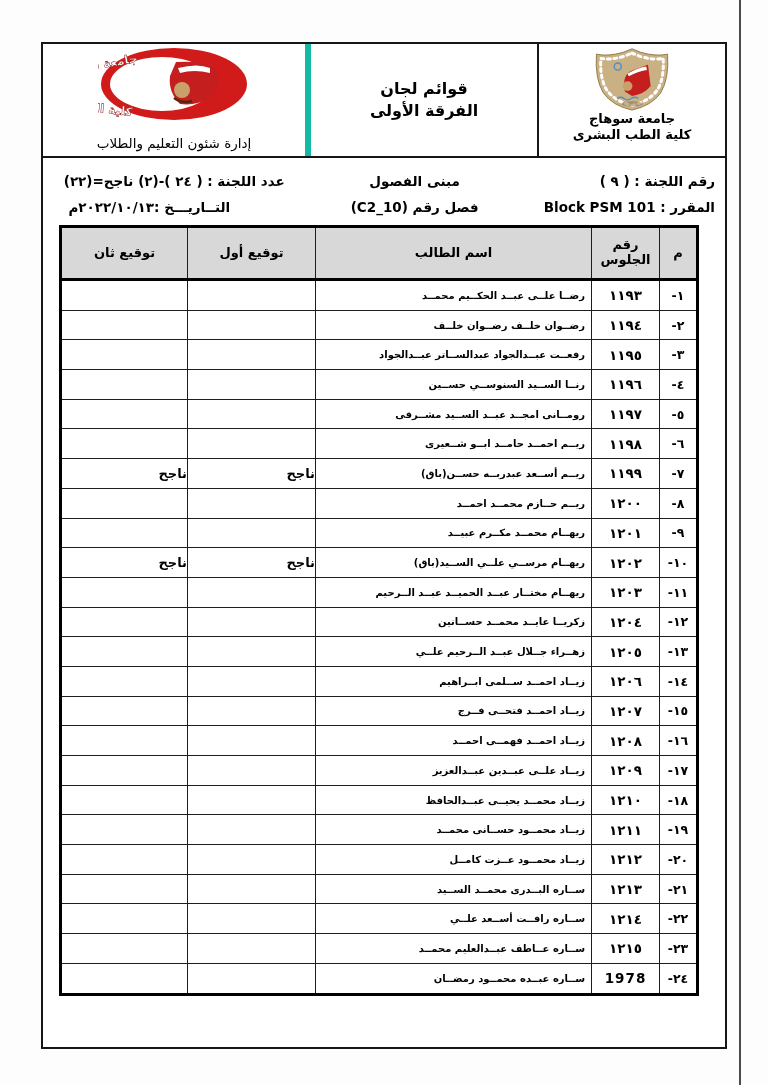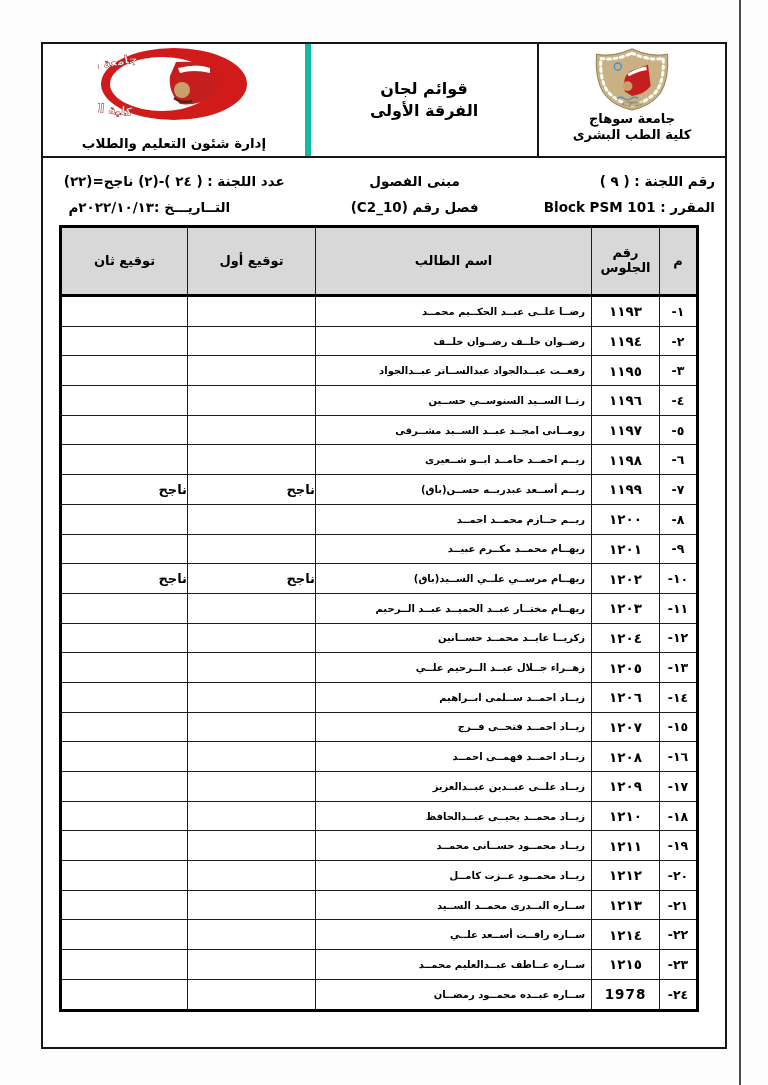--- a/index.html
+++ b/index.html
@@ -33,21 +33,21 @@
     font-weight:bold;
   }
   .hcell-dept{
     width:262px;
     display:flex;flex-direction:column;align-items:center;justify-content:space-between;
     padding:2px 0 5px;
   }
   .title-line{font-size:16px;font-weight:bold;line-height:22px;}
   .title-line.year{font-size:15px;}
   .uni-text{font-size:13px;font-weight:bold;line-height:16px;text-align:center;}
-  .dept-text{font-size:13.5px;font-weight:bold;line-height:16px;text-align:center;}
+  .dept-text{font-size:13.5px;font-weight:normal;line-height:16px;text-align:center;}
 
   
   .info{
     direction:rtl;display:flex;
     padding:10px 10px 0 16px;
     font-weight:bold;font-size:13.5px;line-height:26px;
   }
   .info-col{box-sizing:border-box;}
   .info-right{width:31%;text-align:right;}
   .info-center{width:31%;text-align:center;}
@@ -56,21 +56,21 @@
 
   
   table.roster{
     direction:rtl;border-collapse:collapse;table-layout:fixed;
     width:637px;margin:5px 26px 0 auto;
     border:3px solid #000;
   }
   .roster th{
     background:#d8d8d8;border:1px solid #1d1d1d;
     font-size:13px;font-weight:bold;height:34px;line-height:1.15;
-    padding:16px 2px;text-align:center;vertical-align:middle;
+    padding:8px 2px;text-align:center;vertical-align:middle;
   }
   .roster thead tr{border-bottom:3px solid #000;}
   .roster td{
     border:1px solid #1d1d1d;height:28.7px;padding:0;
     vertical-align:middle;font-weight:bold;
   }
   .roster td.col-index{text-align:center;font-size:12.5px;}
   .roster td.col-seat{text-align:center;font-size:13.5px;letter-spacing:1px;}
   .roster td.col-name{
     text-align:right;padding:0 6px 0 2px;font-size:10px;

